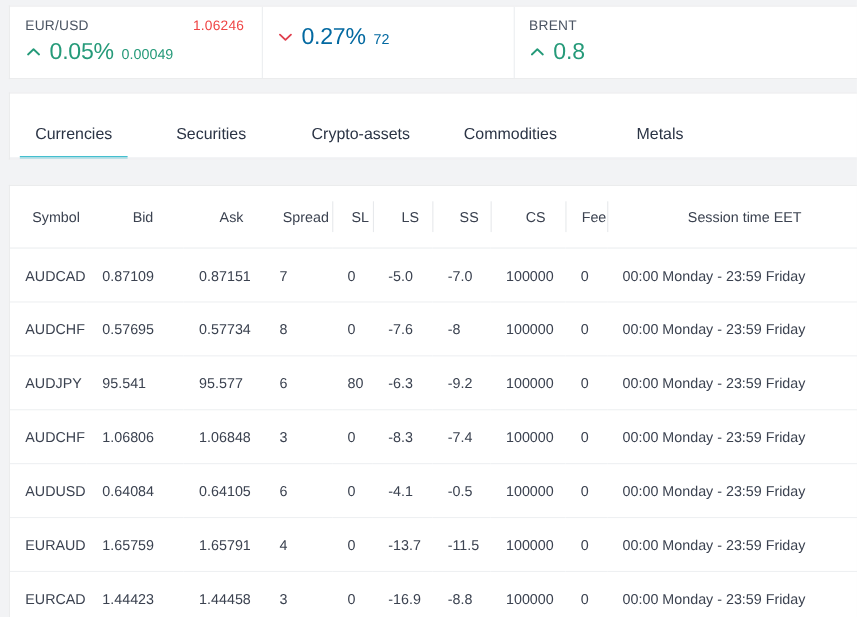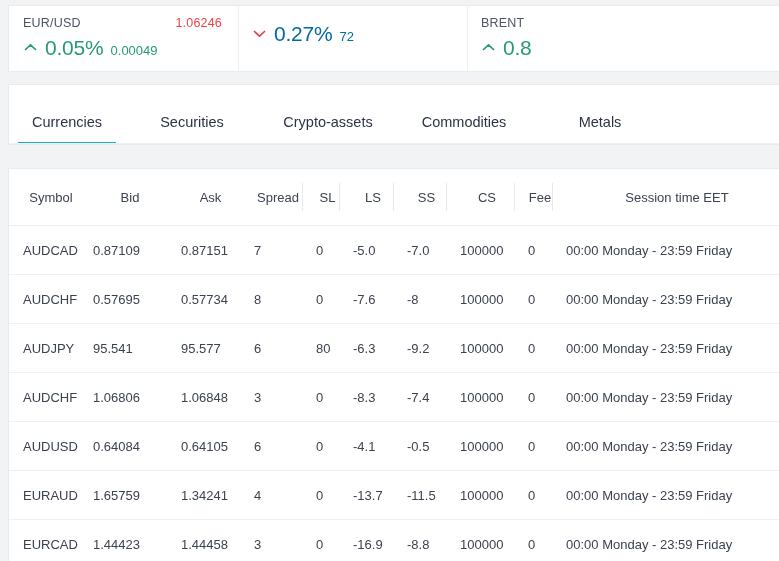--- a/index.html
+++ b/index.html
@@ -385,21 +385,21 @@
             <td>0</td>
             <td>-4.1</td>
             <td>-0.5</td>
             <td>100000</td>
             <td>0</td>
             <td>00:00 Monday - 23:59 Friday</td>
           </tr>
           <tr>
             <td>EURAUD</td>
             <td>1.65759</td>
-            <td>1.34241</td>
+            <td>1.65791</td>
             <td>4</td>
             <td>0</td>
             <td>-13.7</td>
             <td>-11.5</td>
             <td>100000</td>
             <td>0</td>
             <td>00:00 Monday - 23:59 Friday</td>
           </tr>
           <tr>
             <td>EURCAD</td>

